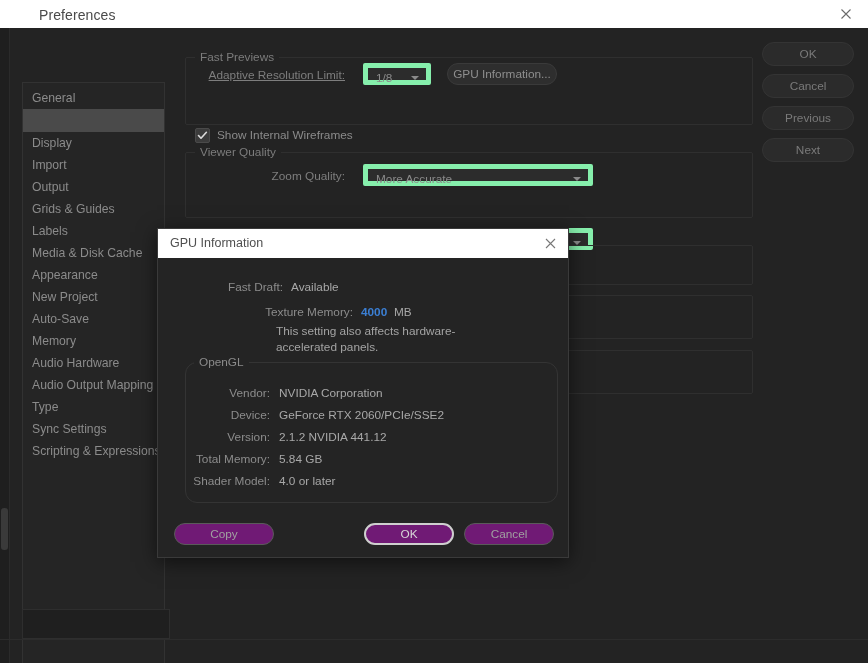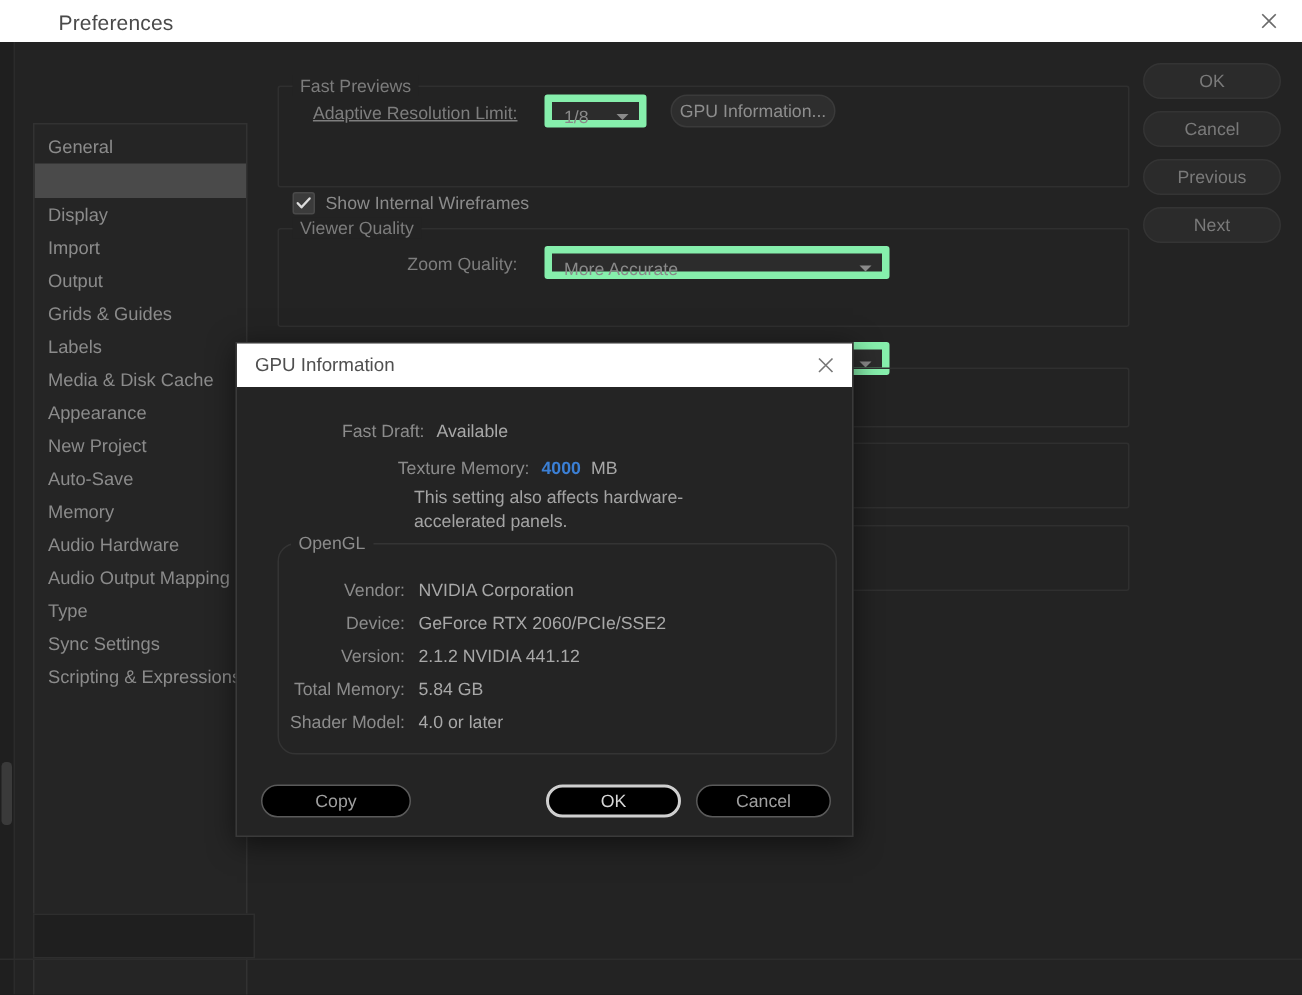--- a/index.html
+++ b/index.html
@@ -270,21 +270,21 @@
     color: #8c8c8c;
   }
   .dlg-btn {
     position: absolute;
     height: 22px;
     line-height: 20px;
     text-align: center;
     font-size: 11.8px;
     border-radius: 11px;
     box-sizing: border-box;
-    background: #000000;
+    background: #701a75;
     border: 1px solid #5a5a5a;
     color: #a0a0a0;
     cursor: pointer;
   }
   .dlg-btn.primary {
     border: 2px solid #cfcfcf;
     color: #d8d8d8;
     line-height: 18px;
   }
   #bottom-rule {

